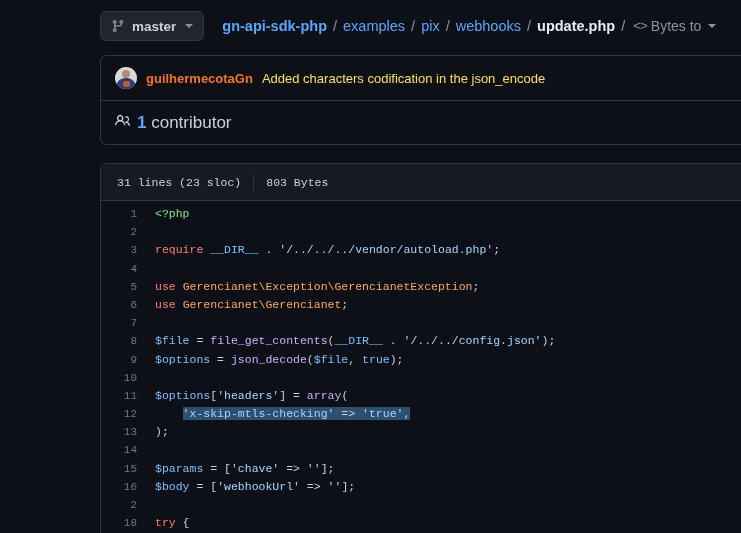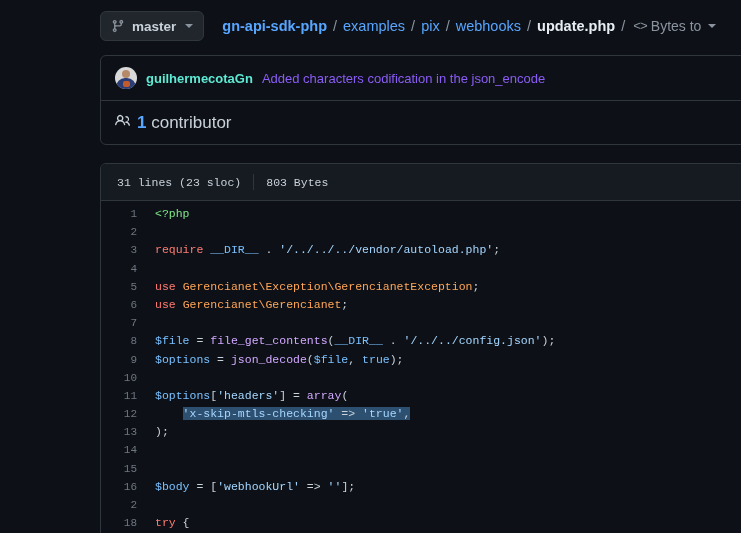--- a/index.html
+++ b/index.html
@@ -125,27 +125,27 @@
     left: 1px; top: 11px;
   }
   .avatar .shirt {
     position: absolute;
     width: 7px; height: 6px;
     background: #c25a2a;
     left: 7.5px; top: 14px;
     border-radius: 2px;
   }
   .commit-author {
-    color: #5eead4;
+    color: #f97316;
     font-weight: 700;
     font-size: 13px;
     cursor: pointer;
   }
   .commit-msg {
-    color: #8b5cf6;
+    color: #fde047;
     font-size: 13px;
   }
   .panel-divider {
     height: 1px;
     background: #30363d;
     width: 100%;
   }
   .contrib-row {
     display: flex;
     align-items: center;
@@ -344,20 +344,21 @@
         <div class="code-line">
           <span class="ln">13</span>
           <span class="lc"><span class="t-plain">);</span></span>
         </div>
         <div class="code-line">
           <span class="ln">14</span>
           <span class="lc"></span>
         </div>
         <div class="code-line">
           <span class="ln">15</span>
+          <span class="lc"><span class="t-var">$params</span><span class="t-plain"> = [</span><span class="t-str">'chave'</span><span class="t-plain"> =&gt; </span><span class="t-str">''</span><span class="t-plain">];</span></span>
         </div>
         <div class="code-line">
           <span class="ln">16</span>
           <span class="lc"><span class="t-var">$body</span><span class="t-plain"> = [</span><span class="t-str">'webhookUrl'</span><span class="t-plain"> =&gt; </span><span class="t-str">''</span><span class="t-plain">];</span></span>
         </div>
         <div class="code-line">
           <span class="ln">2</span>
           <span class="lc"></span>
         </div>
         <div class="code-line">

